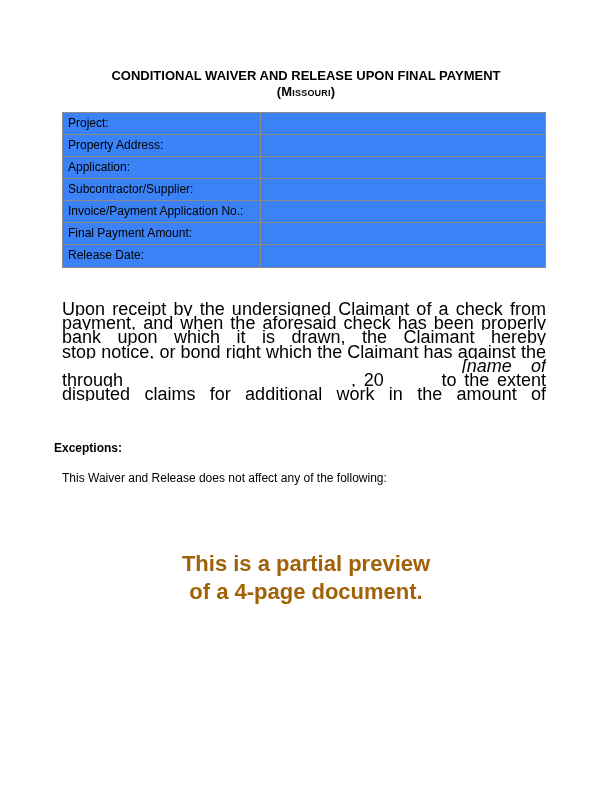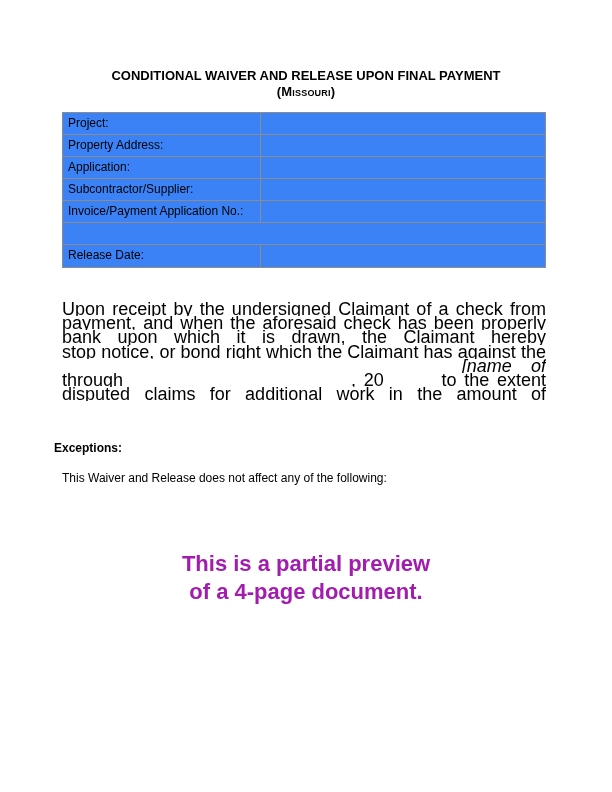--- a/index.html
+++ b/index.html
@@ -112,21 +112,21 @@
   
   .preview-notice {
     position: absolute;
     top: 550px;
     left: 0;
     width: 612px;
     text-align: center;
     font-weight: bold;
     font-size: 22px;
     line-height: 28px;
-    color: #a21caf;
+    color: #a16207;
   }
 </style>
 </head>
 <body>
 
 <div class="page">
 
   <header class="doc-title">
     <div>CONDITIONAL WAIVER AND RELEASE UPON FINAL PAYMENT</div>
     <div class="state">(Missouri)</div>
@@ -147,20 +147,21 @@
     </div>
     <div class="row">
       <div class="cell label">Subcontractor/Supplier:</div>
       <div class="cell value"></div>
     </div>
     <div class="row">
       <div class="cell label">Invoice/Payment Application No.:</div>
       <div class="cell value"></div>
     </div>
     <div class="row">
+      <div class="cell label">Final Payment Amount:</div>
       <div class="cell value"></div>
     </div>
     <div class="row">
       <div class="cell label">Release Date:</div>
       <div class="cell value"></div>
     </div>
   </div>
 
   <div class="paragraph">
     <div class="pline">Upon receipt by the undersigned Claimant of a check from</div>

